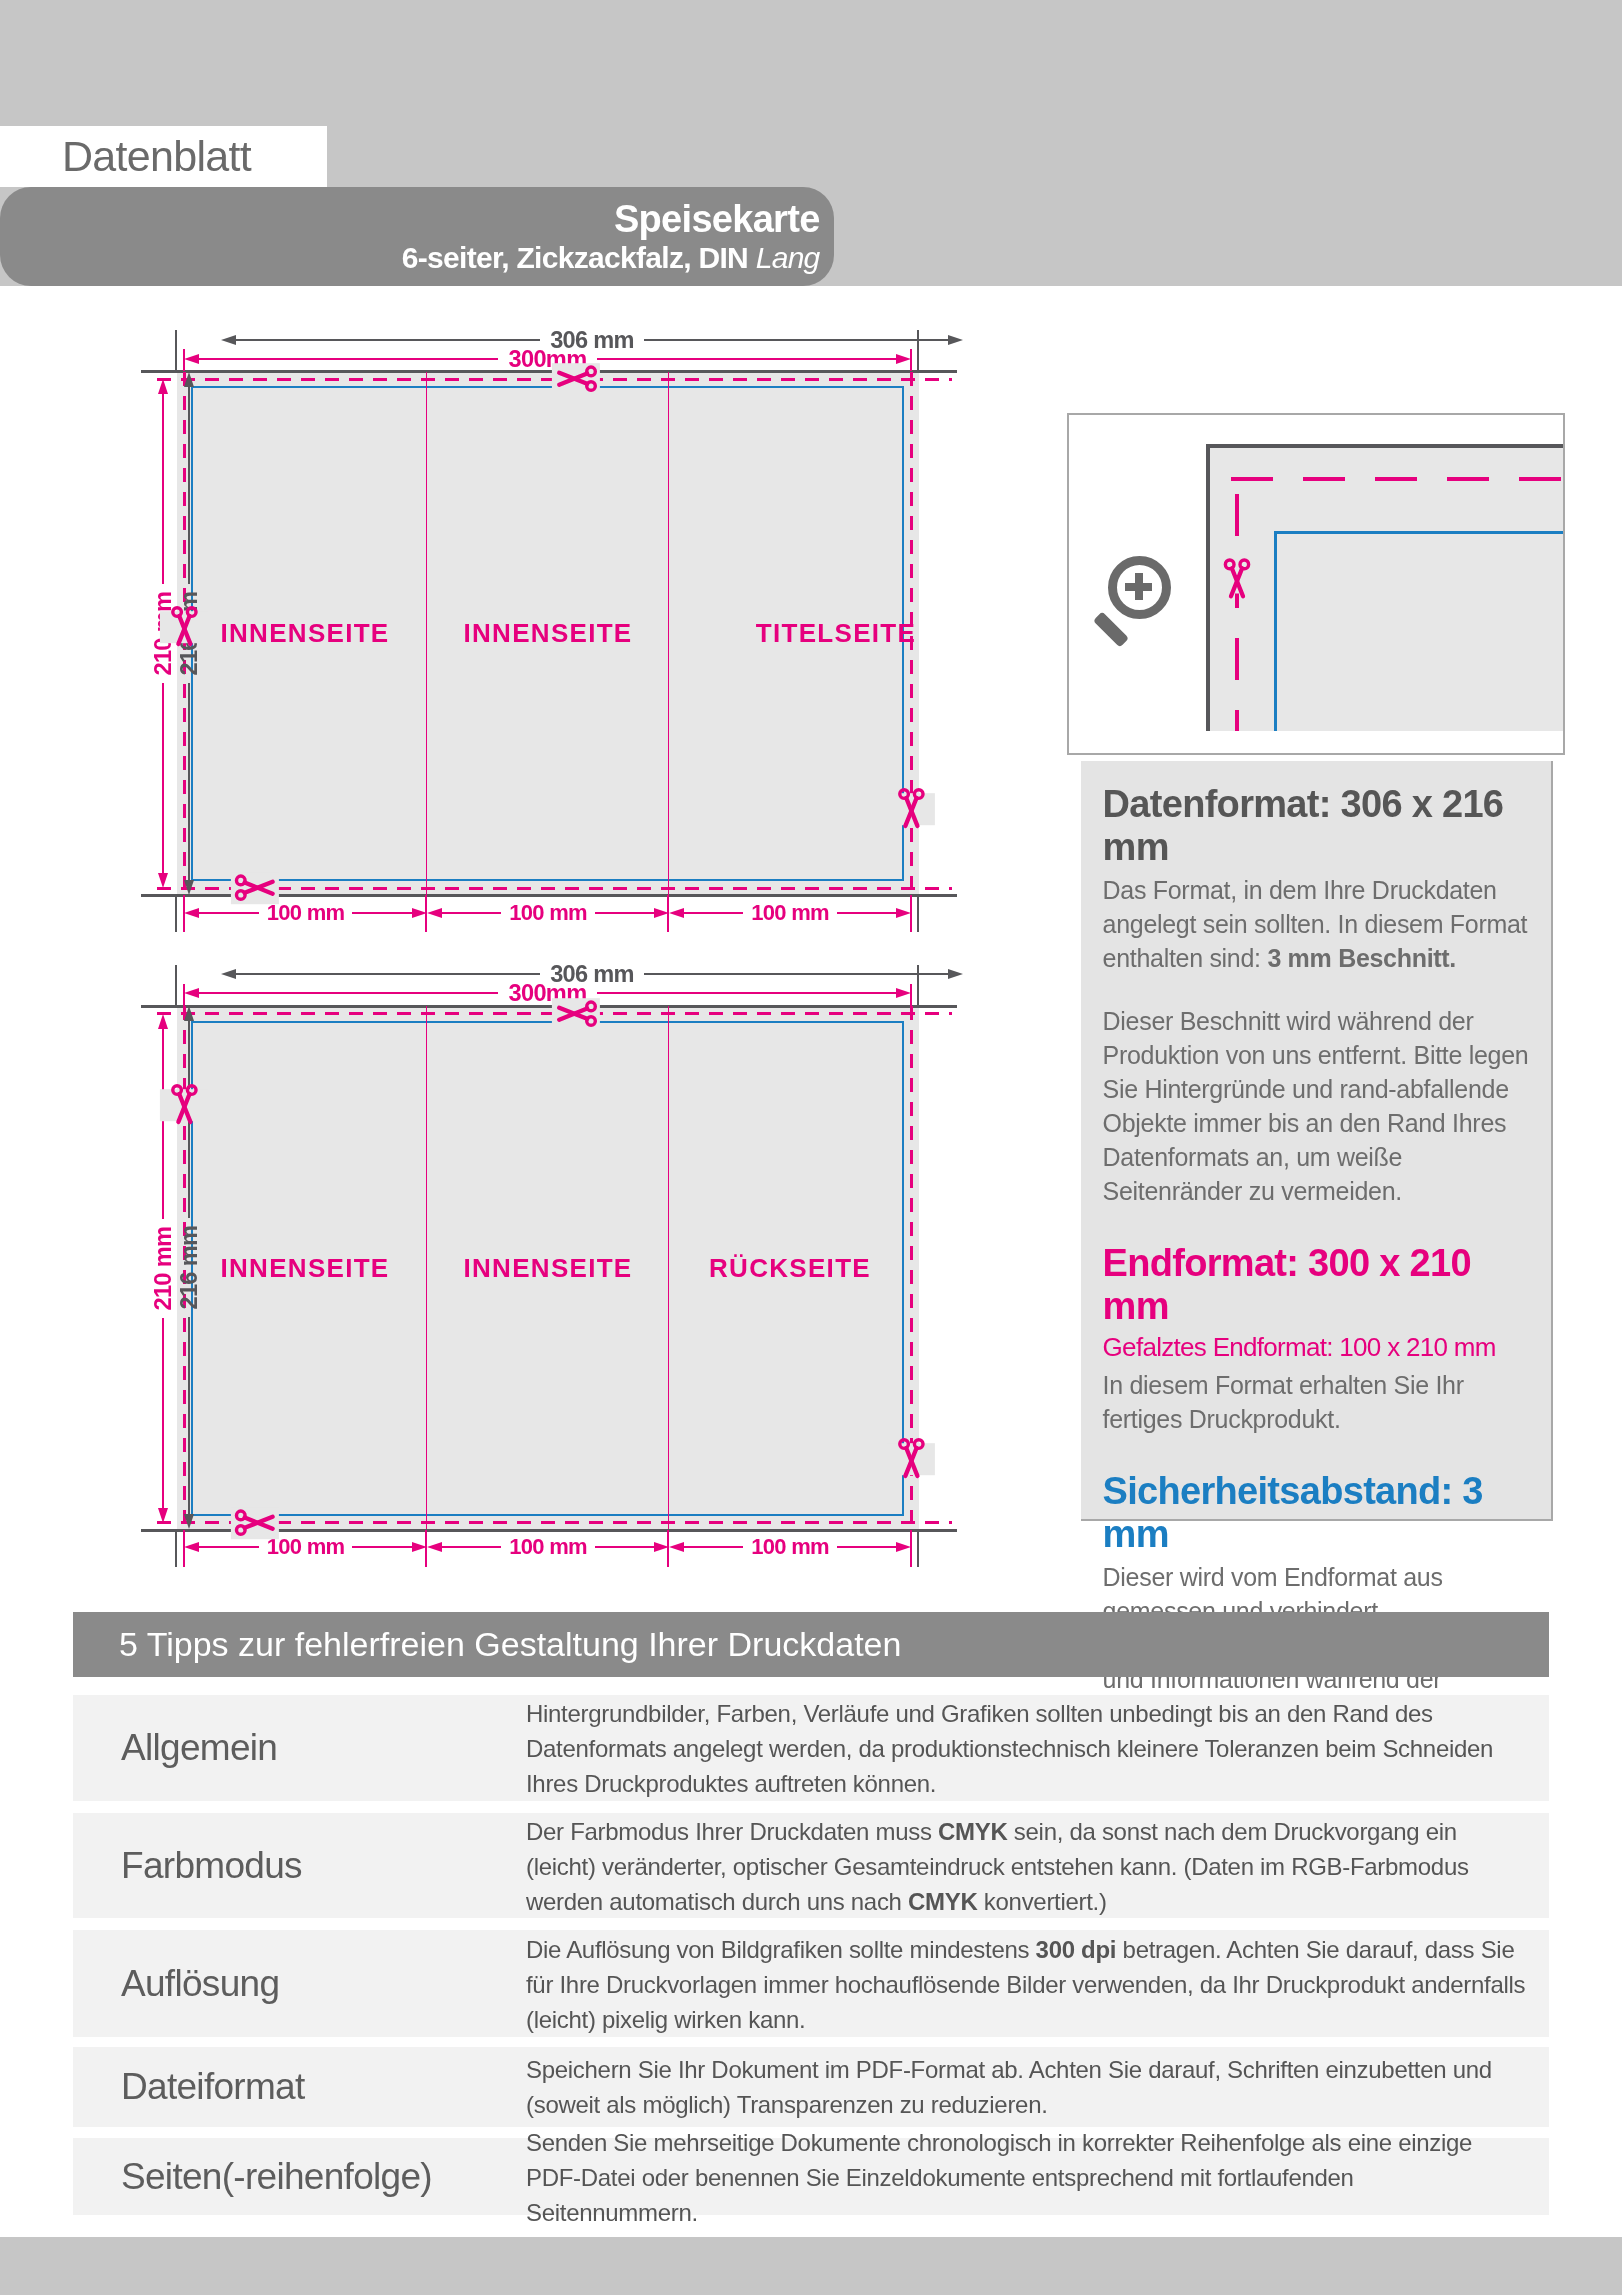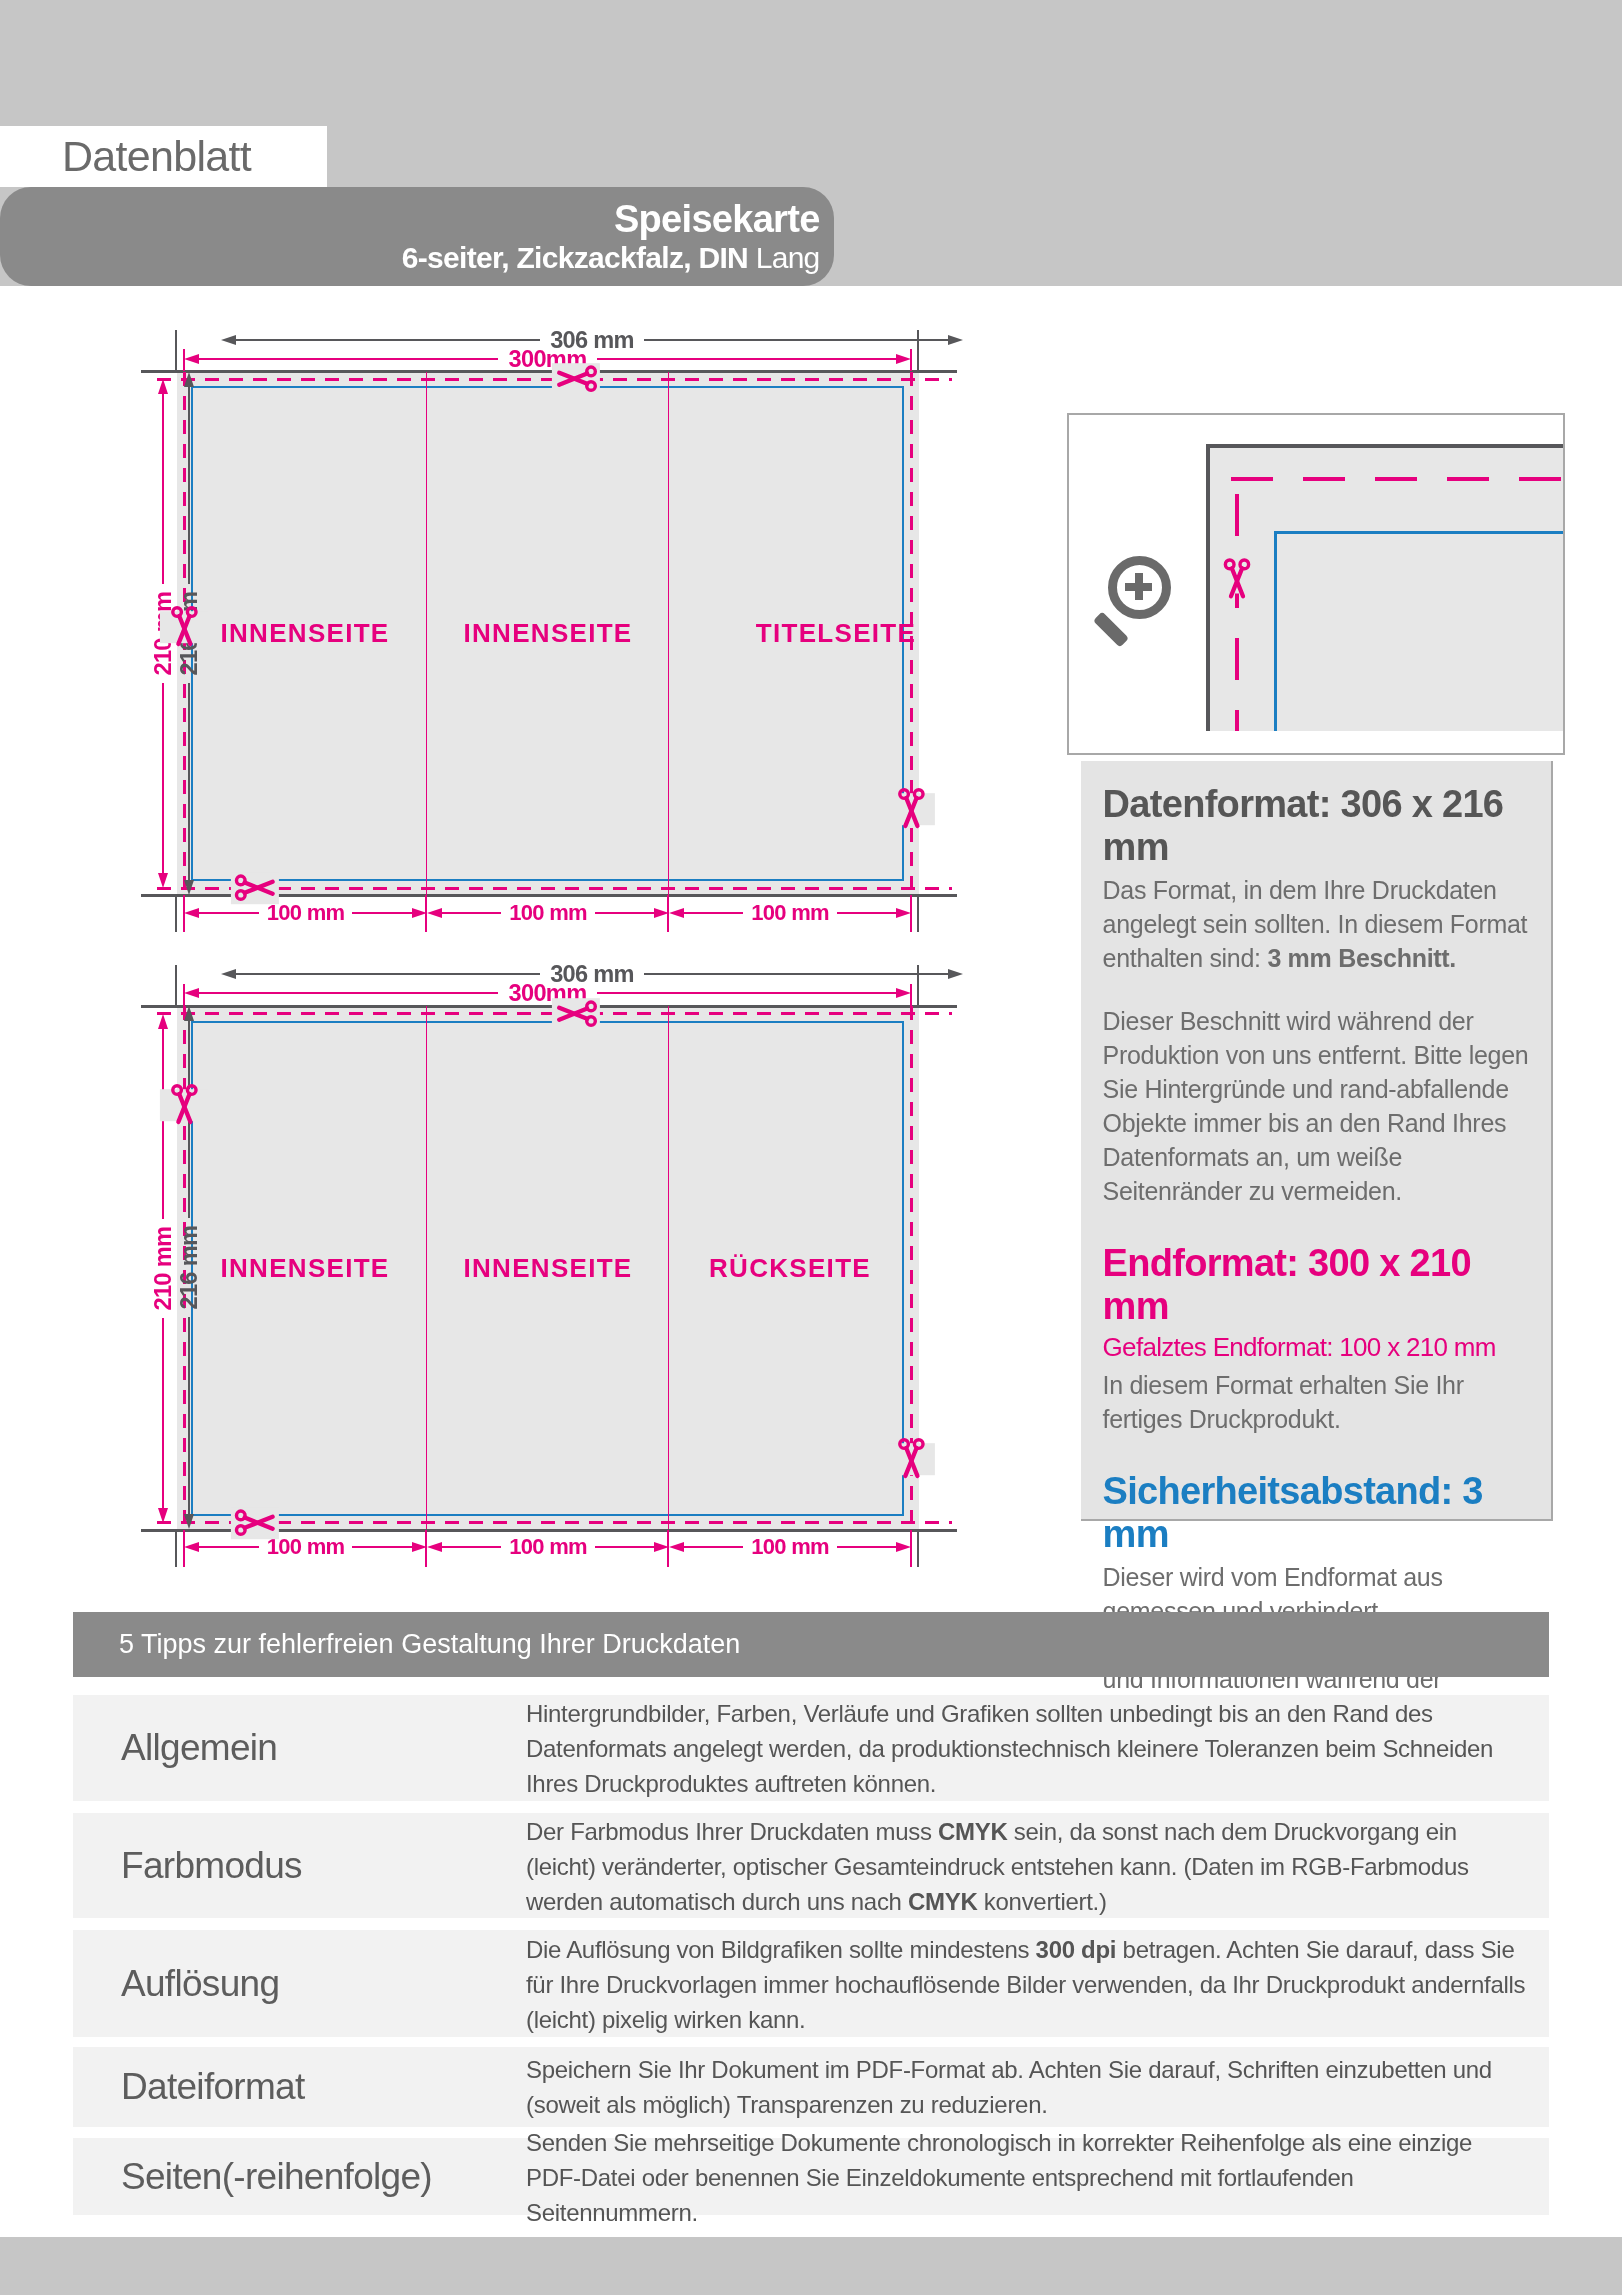--- a/index.html
+++ b/index.html
@@ -7,21 +7,21 @@
   .page{position:relative;width:1623px;height:2295px;background:#ffffff;overflow:hidden;}
 
   
   .band-top{position:absolute;left:0;top:0;width:1623px;height:286px;background:#c6c6c6;}
   .badge-box{position:absolute;left:0;top:126px;width:327px;height:61px;background:#ffffff;display:flex;align-items:center;}
   .badge-box span{font-size:43px;color:#6a6a6a;padding-left:62px;letter-spacing:-0.7px;}
   .product-bar{position:absolute;left:0;top:187px;width:834px;height:99px;background:#8a8a8a;
                display:flex;flex-direction:column;justify-content:center;align-items:flex-end;padding-right:14.4px;box-sizing:border-box;border-radius:31px;}
   .product-title{color:#ffffff;font-size:38px;font-weight:700;line-height:1.08;letter-spacing:-0.7px;}
   .product-subtitle{color:#ffffff;font-size:30px;font-weight:600;line-height:1.1;letter-spacing:-0.7px;}
-  .product-subtitle .seg-light{font-weight:300;}
+  .product-subtitle .seg-light{font-weight:300;font-style:italic;}
 
   
   .abs{position:absolute;}
   .sheet{background:#e7e7e7;}
   .edge-h{background:#57575a;height:2.6px;}
   .dash-h{height:2.6px;background:repeating-linear-gradient(90deg,#e6007e 0 14.4px,transparent 14.4px 24px);}
   .dash-v{width:2.6px;background:repeating-linear-gradient(180deg,#e6007e 0 14.4px,transparent 14.4px 24px);}
   .safe-rect{border:2px solid #1b7ec2;box-sizing:border-box;}
   .fold-line{width:1.3px;background:#e6007e;}
   .ext-gray{background:#57575a;}
@@ -68,21 +68,21 @@
               border-right:2.6px solid #a8a8a8;border-bottom:2.6px solid #a8a8a8;box-sizing:border-box;
               padding:22px 19.6px 0 21.6px;}
   .info-section{margin:0 0 34px 0;}
   .info-h{font-size:38px;font-weight:700;letter-spacing:-0.7px;margin:0 0 3.9px 0;}
   .info-h.gray{color:#565656;} .info-h.magenta{color:#e6007e;} .info-h.blue{color:#1b7ec2;}
   .info-sub{font-size:26px;color:#e6007e;margin:0 0 5.2px 0;letter-spacing:-0.7px;}
   .info-p{font-size:25px;line-height:34px;color:#6d6d6d;margin:0 0 29px 0;letter-spacing:-0.3px;}
 
   
   .tips-bar{position:absolute;left:73px;top:1612px;width:1476px;height:65px;background:#8a8a8a;display:flex;align-items:center;}
-  .tips-bar span{color:#ffffff;font-size:27px;font-weight:300;padding-left:46px;letter-spacing:0px;}
+  .tips-bar span{color:#ffffff;font-size:34px;font-weight:300;padding-left:46px;letter-spacing:0px;}
   .tip-row{position:absolute;left:73px;width:1476px;background:#f2f2f2;}
   .tip-label{position:absolute;left:48px;top:50%;transform:translateY(-50%);font-size:37px;color:#5d5d5d;letter-spacing:-0.7px;white-space:nowrap;}
   .tip-text{position:absolute;left:453px;top:50%;transform:translateY(-50%);width:1001px;font-size:24px;line-height:35px;color:#555555;letter-spacing:-0.3px;}
 
   .band-bottom{position:absolute;left:0;top:2237px;width:1623px;height:59px;background:#c6c6c6;}
 </style>
 </head>
 <body>
 
 <div class="page">

